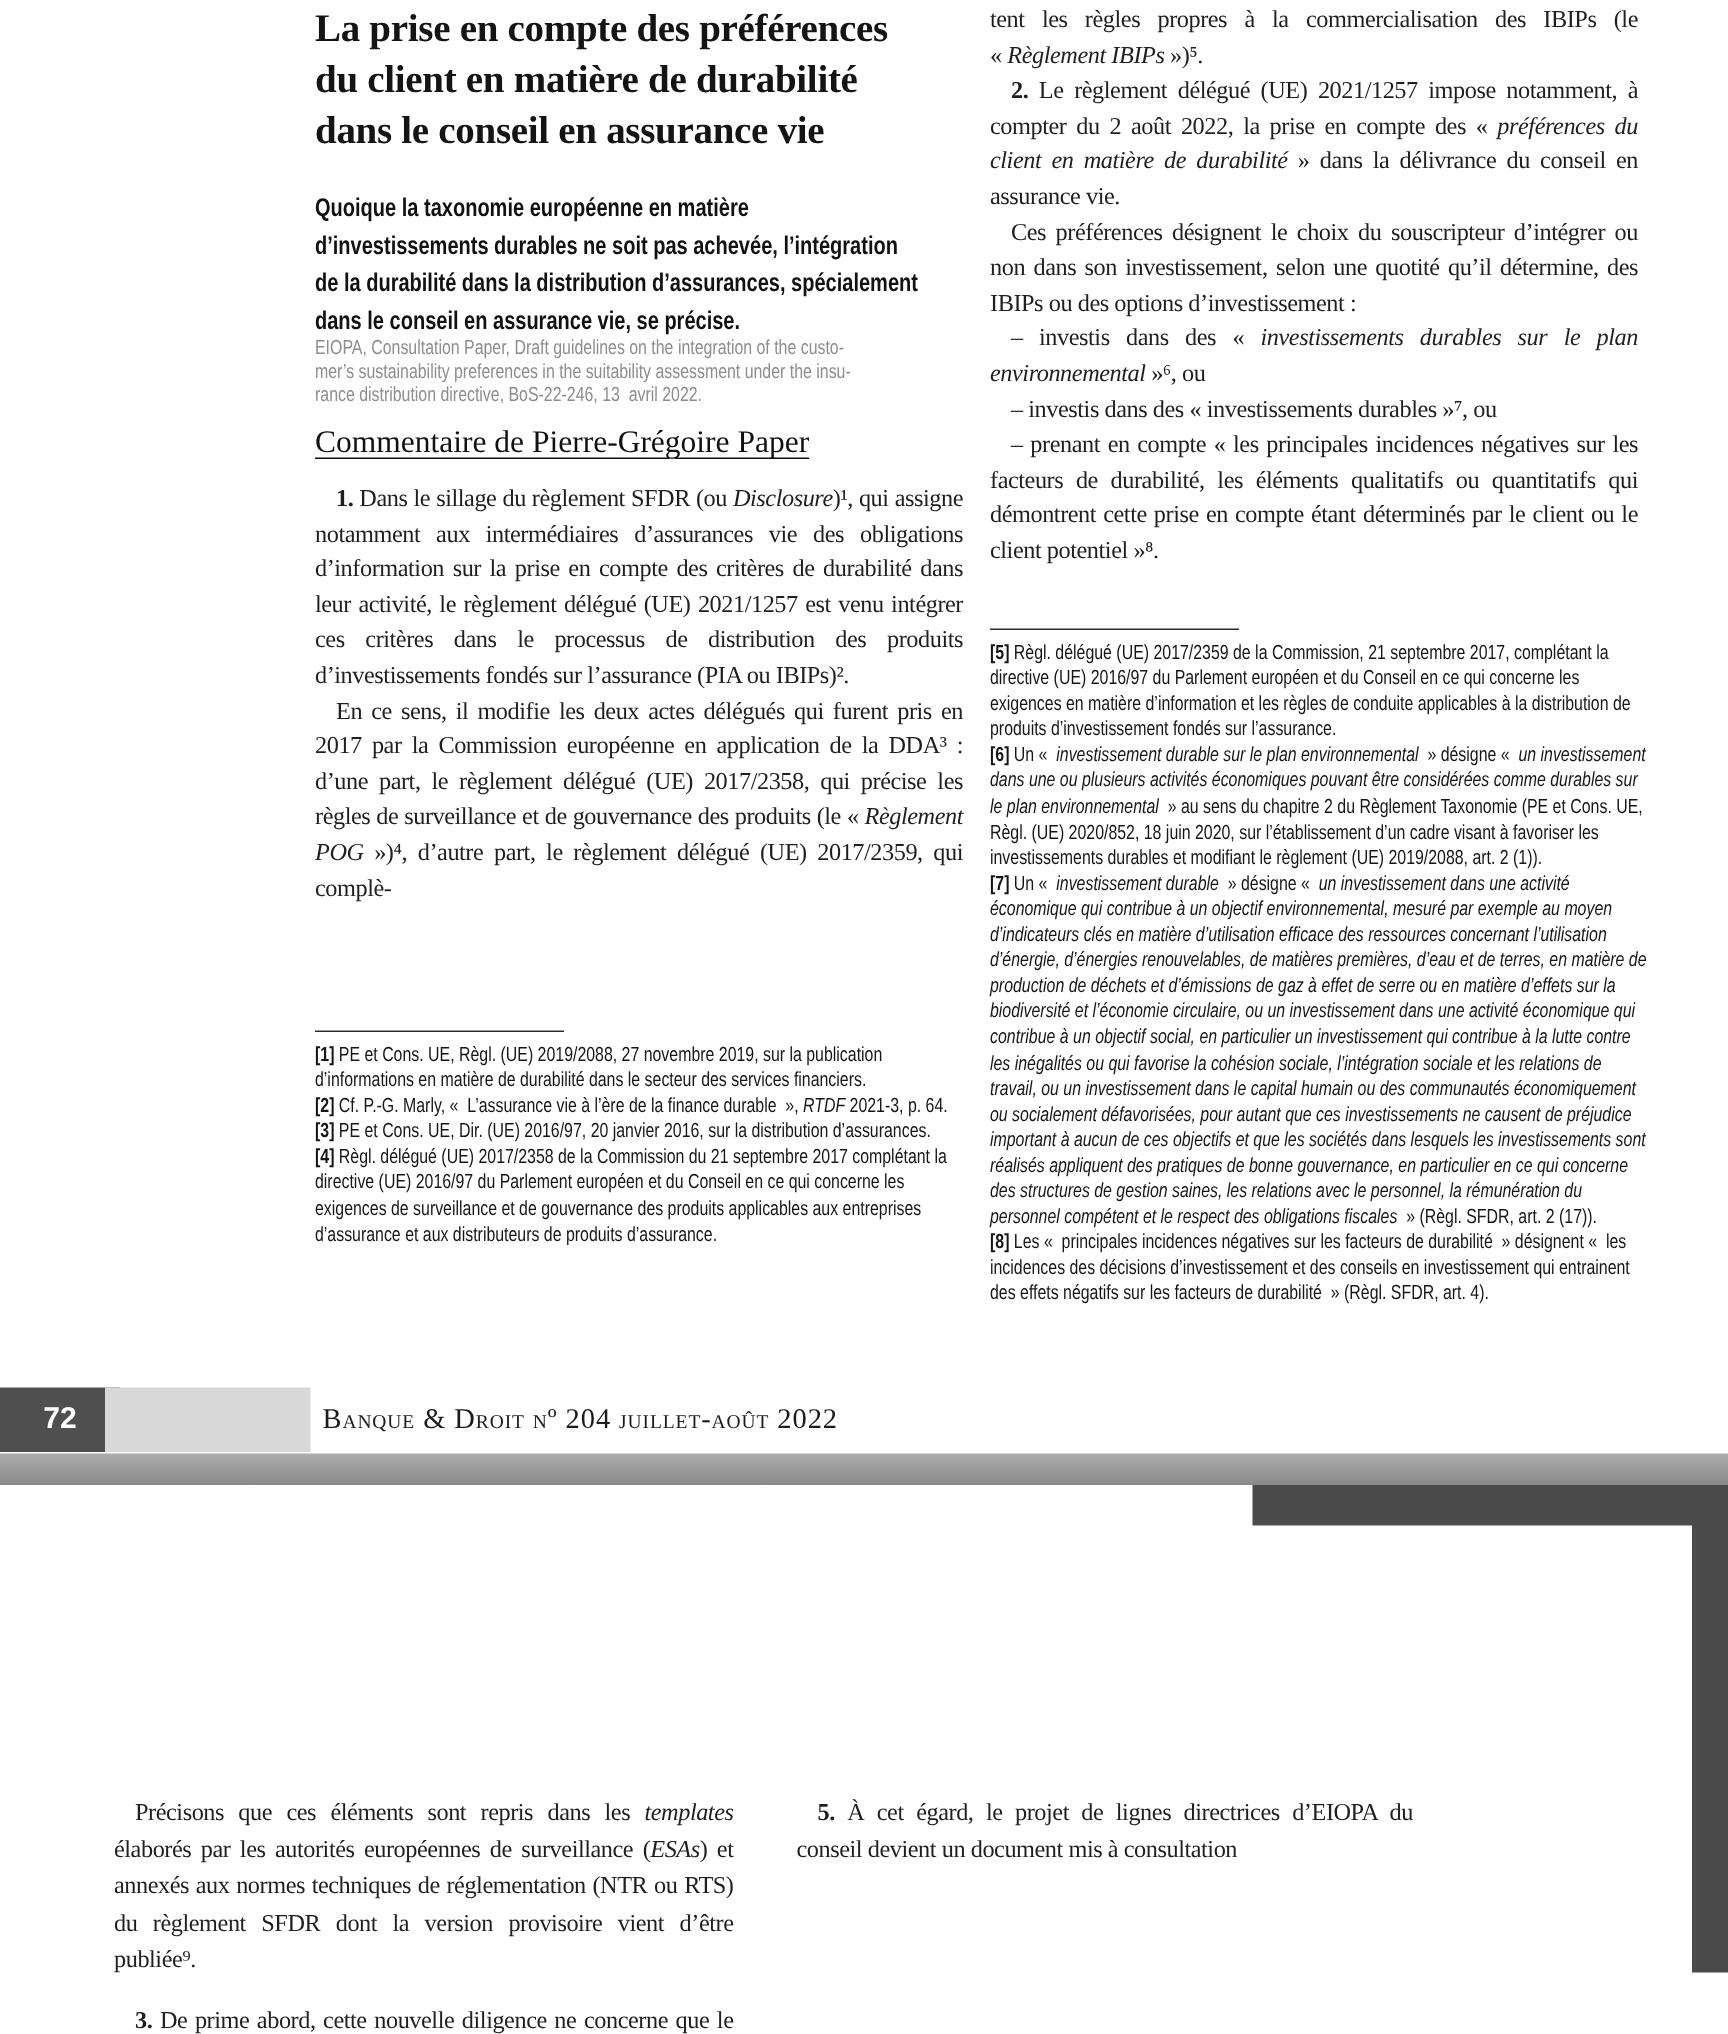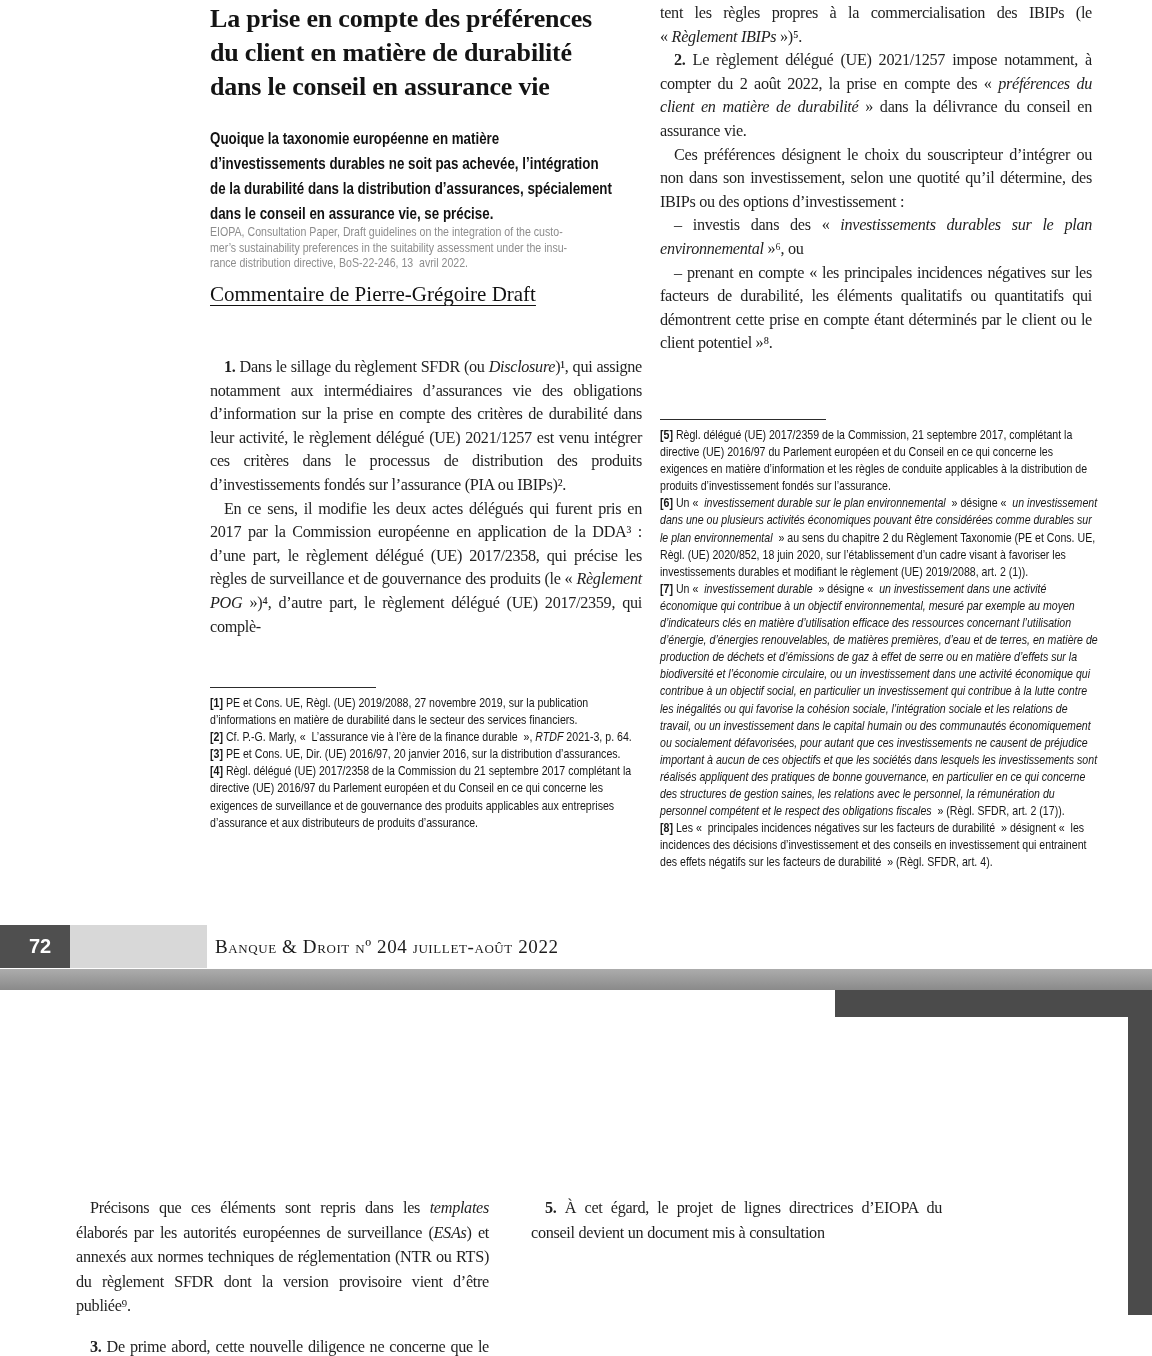--- a/index.html
+++ b/index.html
@@ -11,21 +11,21 @@
          color:#141414;letter-spacing:-.2px;white-space:pre-line;margin:0;}
   .abstract{left:210px;top:126px;width:562px;transform:scaleX(.785);transform-origin:0 0;
             font:700 17px/25px "Liberation Sans",sans-serif;color:#111;white-space:pre-line;margin:0;}
   .ref{left:210px;top:224px;width:560px;transform:scaleX(.785);transform-origin:0 0;
        font:400 13.5px/15.5px "Liberation Sans",sans-serif;color:#8d8d8d;white-space:pre-line;margin:0;}
   .byline{left:210px;top:281px;width:460px;font:400 21px/26px "Liberation Serif",serif;color:#111;
           text-decoration:underline;text-underline-offset:4px;text-decoration-thickness:1px;margin:0;font-weight:400;}
   .bodycol{font-size:16.2px;line-height:23.6px;letter-spacing:-.3px;text-align:justify;color:#1f1f1f;}
   .bodycol p{margin:0;text-indent:14px;}
   .bodycol p.cont{text-indent:0;}
-  .body-left{left:210px;top:356px;width:432px;}
+  .body-left{left:210px;top:321px;width:432px;}
   .body-right{left:660px;top:2px;width:432px;}
   .fnrule{height:1px;background:#2c2c2c;border:none;margin:0;}
   .rule-left{left:210px;top:687px;width:166px;}
   .rule-right{left:660px;top:419px;width:166px;}
   .fncol{width:558px;transform:scaleX(.785);transform-origin:0 0;
          font:400 13.5px/17.1px "Liberation Sans",sans-serif;color:#161616;text-align:left;}
   .fncol p{margin:0;}
   .fn-left{left:210px;top:694px;}
   .fn-right{left:660px;top:426px;}
   
@@ -55,40 +55,41 @@
   <h1 class="abs title">La prise en compte des préférences
 du client en matière de durabilité
 dans le conseil en assurance vie</h1>
   <p class="abs abstract">Quoique la taxonomie européenne en matière
 d’investissements durables ne soit pas achevée, l’intégration
 de la durabilité dans la distribution d’assurances, spécialement
 dans le conseil en assurance vie, se précise.</p>
   <p class="abs ref">EIOPA, Consultation Paper, Draft guidelines on the integration of the custo-
 mer’s sustainability preferences in the suitability assessment under the insu-
 rance distribution directive, BoS-22-246, 13&nbsp; avril 2022.</p>
-  <h2 class="abs byline">Commentaire de Pierre-Grégoire Draft</h2>
+  <h2 class="abs byline">Commentaire de Pierre-Grégoire Paper</h2>
 
   <div class="abs bodycol body-left">
     <p><span class="s-b">1.</span><span> Dans le sillage du règlement SFDR (ou </span><span class="s-i">Disclosure</span><span>)¹, qui assigne notamment aux intermédiaires d’assurances vie des obligations d’information sur la prise en compte des critères de durabilité dans leur activité, le règlement délégué (UE) 2021/1257 est venu intégrer ces critères dans le processus de distribution des produits d’investissements fondés sur l’assurance (PIA ou IBIPs)².</span></p>
     <p><span>En ce sens, il modifie les deux actes délégués qui furent pris en 2017 par la Commission européenne en application de la DDA³&nbsp;: d’une part, le règlement délégué (UE) 2017/2358, qui précise les règles de surveillance et de gouvernance des produits (le «&nbsp;</span><span class="s-i">Règlement POG</span><span>&nbsp;»)⁴, d’autre part, le règlement délégué (UE) 2017/2359, qui complè-</span></p>
   </div>
 
   <hr class="abs fnrule rule-left">
   <div class="abs fncol fn-left">
     <p><span class="s-b">[1]</span><span> PE et Cons. UE, Règl. (UE) 2019/2088, 27 novembre 2019, sur la publication d’informations en matière de durabilité dans le secteur des services financiers.</span></p>
     <p><span class="s-b">[2]</span><span> Cf. P.-G. Marly, «&nbsp; L’assurance vie à l’ère de la finance durable &nbsp;», </span><span class="s-i">RTDF</span><span> 2021-3, p. 64.</span></p>
     <p><span class="s-b">[3]</span><span> PE et Cons. UE, Dir. (UE) 2016/97, 20 janvier 2016, sur la distribution d’assurances.</span></p>
     <p><span class="s-b">[4]</span><span> Règl. délégué (UE) 2017/2358 de la Commission du 21 septembre 2017 complétant la directive (UE) 2016/97 du Parlement européen et du Conseil en ce qui concerne les exigences de surveillance et de gouvernance des produits applicables aux entreprises d’assurance et aux distributeurs de produits d’assurance.</span></p>
   </div>
 
   <div class="abs bodycol body-right">
     <p class="cont"><span>tent les règles propres à la commercialisation des IBIPs (le «&nbsp;</span><span class="s-i">Règlement IBIPs</span><span>&nbsp;»)⁵.</span></p>
     <p><span class="s-b">2.</span><span> Le règlement délégué (UE) 2021/1257 impose notamment, à compter du 2 août 2022, la prise en compte des «&nbsp;</span><span class="s-i">préférences du client en matière de durabilité</span><span>&nbsp;» dans la délivrance du conseil en assurance vie.</span></p>
     <p><span>Ces préférences désignent le choix du souscripteur d’intégrer ou non dans son investissement, selon une quotité qu’il détermine, des IBIPs ou des options d’investissement&nbsp;:</span></p>
     <p><span>– investis dans des «&nbsp;</span><span class="s-i">investissements durables sur le plan environnemental</span><span>&nbsp;»⁶, ou</span></p>
+    <p><span>– investis dans des «&nbsp;investissements durables&nbsp;»⁷, ou</span></p>
     <p><span>– prenant en compte «&nbsp;les principales incidences négatives sur les facteurs de durabilité, les éléments qualitatifs ou quantitatifs qui démontrent cette prise en compte étant déterminés par le client ou le client potentiel&nbsp;»⁸.</span></p>
   </div>
 
   <hr class="abs fnrule rule-right">
   <div class="abs fncol fn-right">
     <p><span class="s-b">[5]</span><span> Règl. délégué (UE) 2017/2359 de la Commission, 21 septembre 2017, complétant la directive (UE) 2016/97 du Parlement européen et du Conseil en ce qui concerne les exigences en matière d’information et les règles de conduite applicables à la distribution de produits d’investissement fondés sur l’assurance.</span></p>
     <p><span class="s-b">[6]</span><span> Un «&nbsp; </span><span class="s-i">investissement durable sur le plan environnemental</span><span> &nbsp;» désigne «&nbsp; </span><span class="s-i">un investissement dans une ou plusieurs activités économiques pouvant être considérées comme durables sur le plan environnemental</span><span> &nbsp;» au sens du chapitre 2 du Règlement Taxonomie (PE et Cons. UE, Règl. (UE) 2020/852, 18 juin 2020, sur l’établissement d’un cadre visant à favoriser les investissements durables et modifiant le règlement (UE) 2019/2088, art. 2 (1)).</span></p>
     <p><span class="s-b">[7]</span><span> Un «&nbsp; </span><span class="s-i">investissement durable</span><span> &nbsp;» désigne «&nbsp; </span><span class="s-i">un investissement dans une activité économique qui contribue à un objectif environnemental, mesuré par exemple au moyen d’indicateurs clés en matière d’utilisation efficace des ressources concernant l’utilisation d’énergie, d’énergies renouvelables, de matières premières, d’eau et de terres, en matière de production de déchets et d’émissions de gaz à effet de serre ou en matière d’effets sur la biodiversité et l’économie circulaire, ou un investissement dans une activité économique qui contribue à un objectif social, en particulier un investissement qui contribue à la lutte contre les inégalités ou qui favorise la cohésion sociale, l’intégration sociale et les relations de travail, ou un investissement dans le capital humain ou des communautés économiquement ou socialement défavorisées, pour autant que ces investissements ne causent de préjudice important à aucun de ces objectifs et que les sociétés dans lesquels les investissements sont réalisés appliquent des pratiques de bonne gouvernance, en particulier en ce qui concerne des structures de gestion saines, les relations avec le personnel, la rémunération du personnel compétent et le respect des obligations fiscales</span><span> &nbsp;» (Règl. SFDR, art. 2 (17)).</span></p>
     <p><span class="s-b">[8]</span><span> Les «&nbsp; principales incidences négatives sur les facteurs de durabilité &nbsp;» désignent «&nbsp; les incidences des décisions d’investissement et des conseils en investissement qui entrainent des effets négatifs sur les facteurs de durabilité &nbsp;» (Règl. SFDR, art. 4).</span></p>
   </div>

